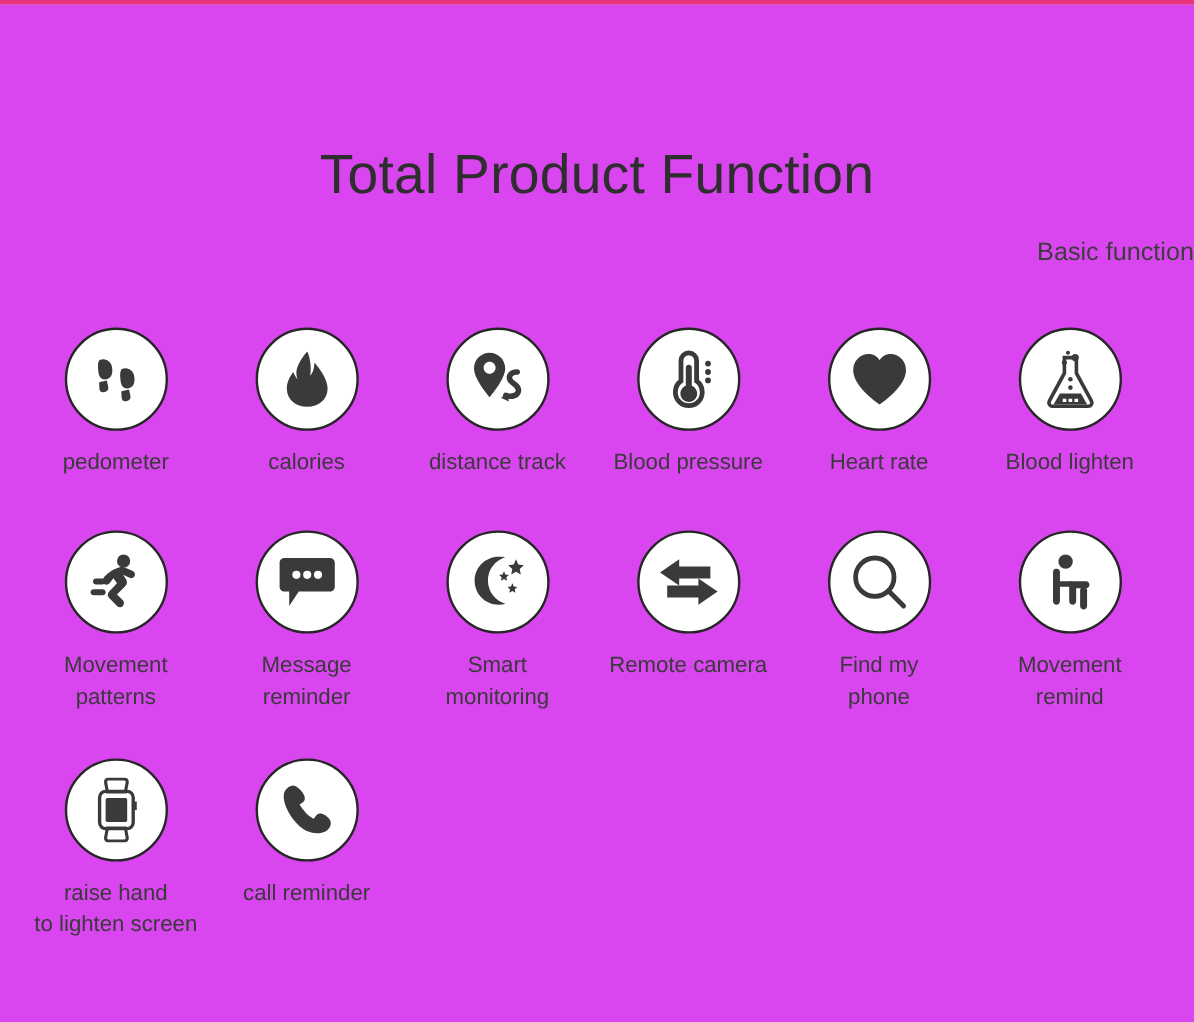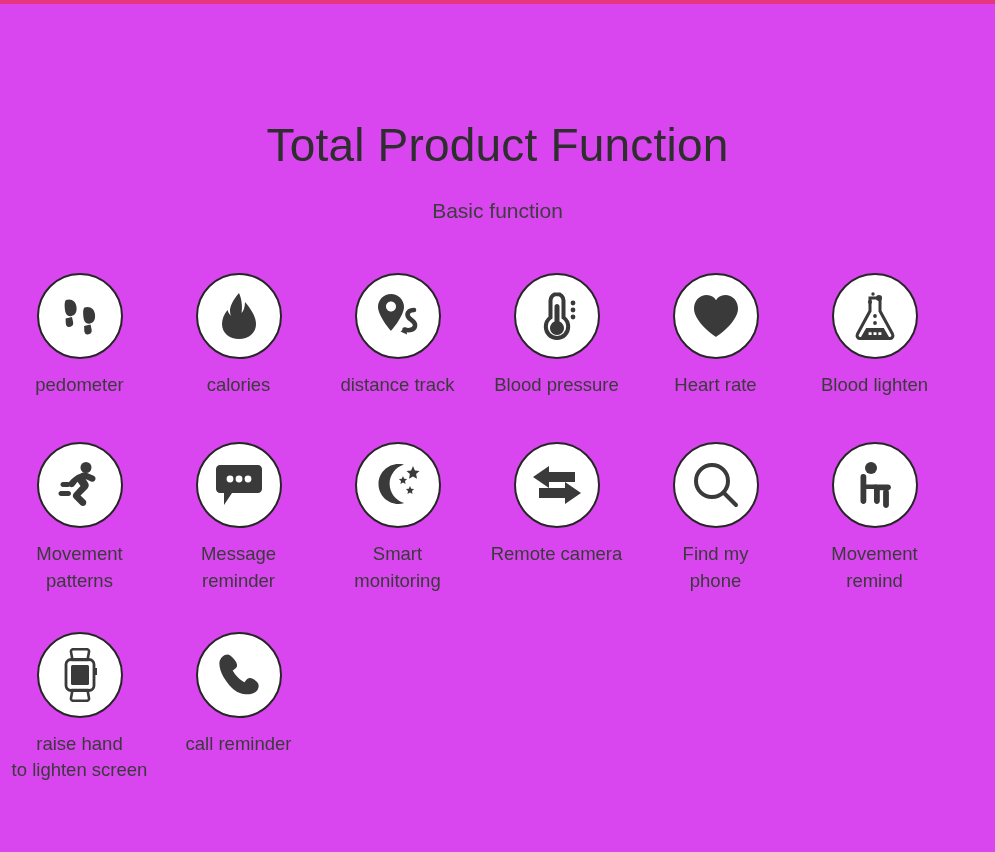--- a/index.html
+++ b/index.html
@@ -33,36 +33,36 @@
     text-align: center;
     font-size: 46px;
     font-weight: 500;
     letter-spacing: 0.2px;
     color: #2e2e2e;
     margin: 0;
     padding-top: 118px;
     line-height: 1;
   }
   #page-subtitle {
-    text-align: center;
+    text-align: right;
     font-size: 21px;
     font-weight: 400;
     color: #3d3d3d;
     margin: 0;
     padding-top: 32px;
     line-height: 1;
   }
   .feature-grid {
     margin-top: 52px;
   }
   .feature-row {
     display: flex;
     justify-content: flex-start;
     align-items: flex-start;
-    padding-left: 0;
+    padding-left: 17px;
   }
   .feature-cell {
     width: 159px;
     display: flex;
     flex-direction: column;
     align-items: center;
     flex: 0 0 159px;
   }
   .icon-circle {
     width: 86px;

